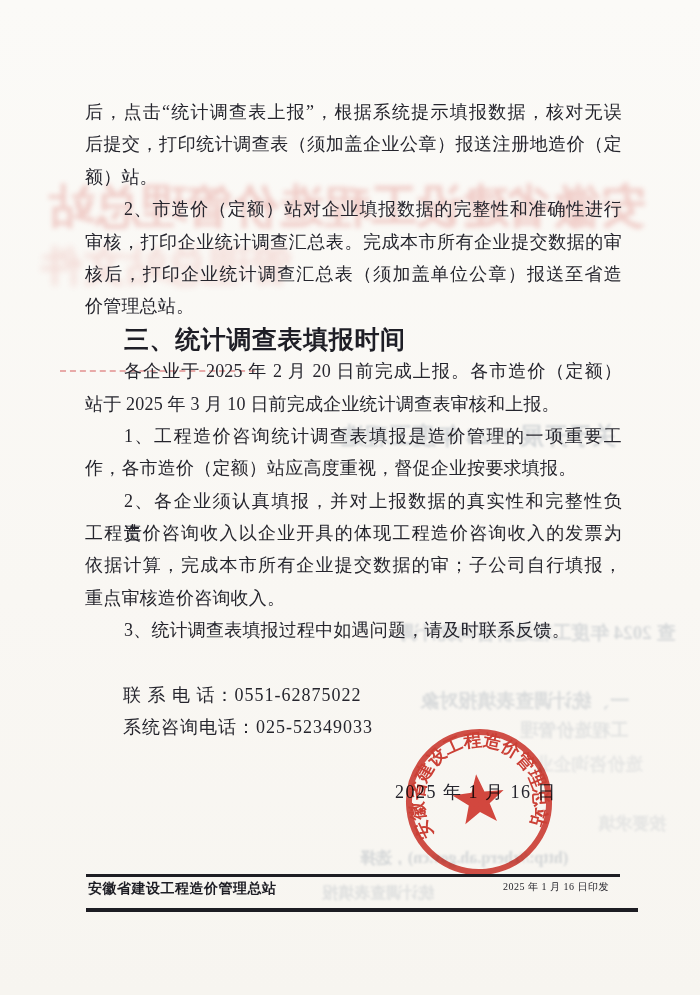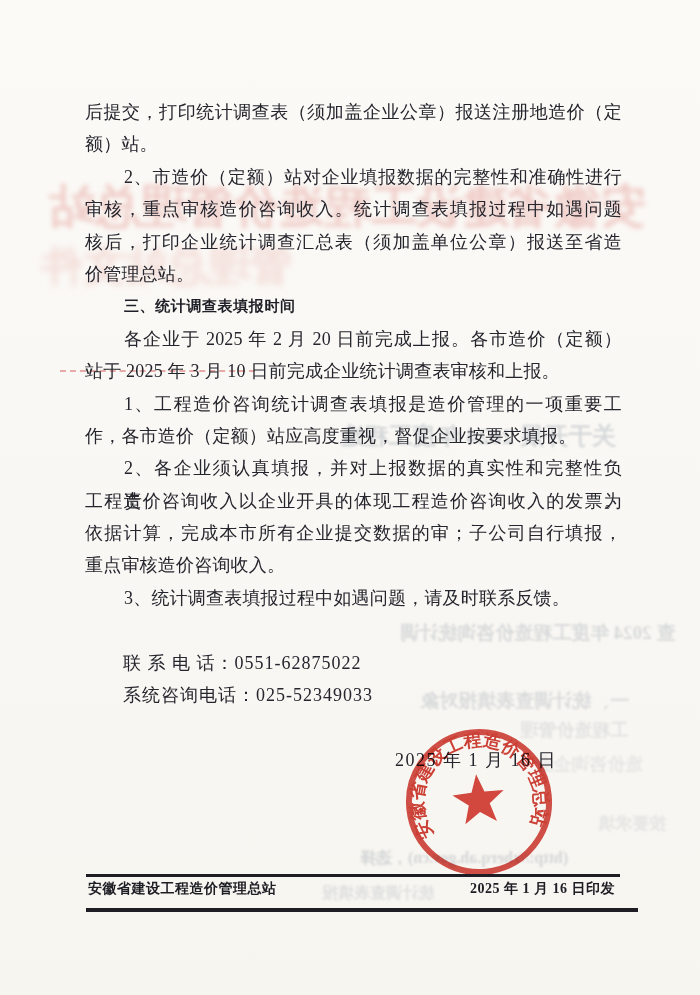--- a/index.html
+++ b/index.html
@@ -11,34 +11,34 @@
   }
   .text-block{position:absolute;left:85px;top:96px;width:537px;}
   .line{
     height:32.4px;line-height:32.4px;font-size:18px;letter-spacing:.2px;
     white-space:nowrap;color:#25252d;
   }
   .line.fill{white-space:normal;text-align:justify;text-align-last:justify;}
   .line.indent{padding-left:39px;}
   .line.heading{
     font-family:"Liberation Sans","DejaVu Sans",sans-serif;
-    font-weight:700;font-size:15px;letter-spacing:.6px;color:#1e1e26;
+    font-weight:700;font-size:25px;letter-spacing:.6px;color:#1e1e26;
   }
   .line.contact{padding-left:38px;letter-spacing:1px;}
   .line.dateline{padding-left:310px;letter-spacing:1.5px;}
   
   .rule{position:absolute;background:#1d1d23;}
   .rule-top{left:86px;top:874px;width:534px;height:2.5px;}
   .rule-bottom{left:86px;top:908px;width:552px;height:3.5px;}
   .footer-org{
     position:absolute;left:88px;top:880px;font-size:14px;font-weight:600;
     letter-spacing:.5px;color:#1d1d24;
   }
   .footer-date{
-    position:absolute;right:85px;top:880px;font-size:14px;font-weight:700;
+    position:absolute;right:91px;top:880px;font-size:10px;font-weight:400;
     letter-spacing:.5px;color:#1d1d24;
   }
   
   .seal{
     position:absolute;left:399px;top:722px;width:160px;height:160px;
     transform:rotate(-6deg);opacity:.92;mix-blend-mode:multiply;
   }
   .seal svg{width:100%;height:100%;}
   .seal text{
     font-family:"Liberation Sans","DejaVu Sans",sans-serif;
@@ -68,24 +68,25 @@
       <div class="bleed" style="left: 420px; top: 688px; font-size: 19px; color: rgb(170, 178, 186); opacity: 0.4; filter: blur(1px);">一、统计调查表填报对象</div>
       <div class="bleed" style="left: 520px; top: 718px; font-size: 18px; color: rgb(182, 188, 194); opacity: 0.35; filter: blur(1px);">工程造价管理</div>
       <div class="bleed" style="left: 535px; top: 752px; font-size: 18px; color: rgb(182, 188, 194); opacity: 0.28; filter: blur(1px);">造价咨询企业</div>
       <div class="bleed" style="left: 360px; top: 848px; font-size: 16px; color: rgb(168, 176, 184); opacity: 0.45; filter: blur(1px);">(http://zherq.ah.gov.cn)，选择</div>
       <div class="bleed" style="left: 322px; top: 883px; font-size: 16px; color: rgb(170, 178, 186); opacity: 0.32; filter: blur(1px);">统计调查表填报</div>
       <div class="bleed" style="left: 598px; top: 812px; font-size: 17px; color: rgb(182, 188, 194); opacity: 0.3; filter: blur(1px);">按要求填</div>
     </div>
   <div class="bleed-line"></div>
 
   <div class="text-block" id="text-block">
+      <div class="line fill">后，点击“统计调查表上报”，根据系统提示填报数据，核对无误</div>
       <div class="line fill">后提交，打印统计调查表（须加盖企业公章）报送注册地造价（定</div>
       <div class="line ">额）站。</div>
       <div class="line indent fill">2、市造价（定额）站对企业填报数据的完整性和准确性进行</div>
-      <div class="line fill">审核，重点审核造价咨询收入。统计调查表填报过程中如遇问题</div>
+      <div class="line fill">审核，打印企业统计调查汇总表。完成本市所有企业提交数据的审</div>
       <div class="line fill">核后，打印企业统计调查汇总表（须加盖单位公章）报送至省造</div>
       <div class="line ">价管理总站。</div>
       <div class="line indent heading">三、统计调查表填报时间</div>
       <div class="line indent fill">各企业于 2025 年 2 月 20 日前完成上报。各市造价（定额）</div>
       <div class="line ">站于 2025 年 3 月 10 日前完成企业统计调查表审核和上报。</div>
       <div class="line indent fill">1、工程造价咨询统计调查表填报是造价管理的一项重要工</div>
       <div class="line ">作，各市造价（定额）站应高度重视，督促企业按要求填报。</div>
       <div class="line indent fill">2、各企业须认真填报，并对上报数据的真实性和完整性负责。</div>
       <div class="line fill">工程造价咨询收入以企业开具的体现工程造价咨询收入的发票为</div>
       <div class="line fill">依据计算，完成本市所有企业提交数据的审；子公司自行填报，</div>

